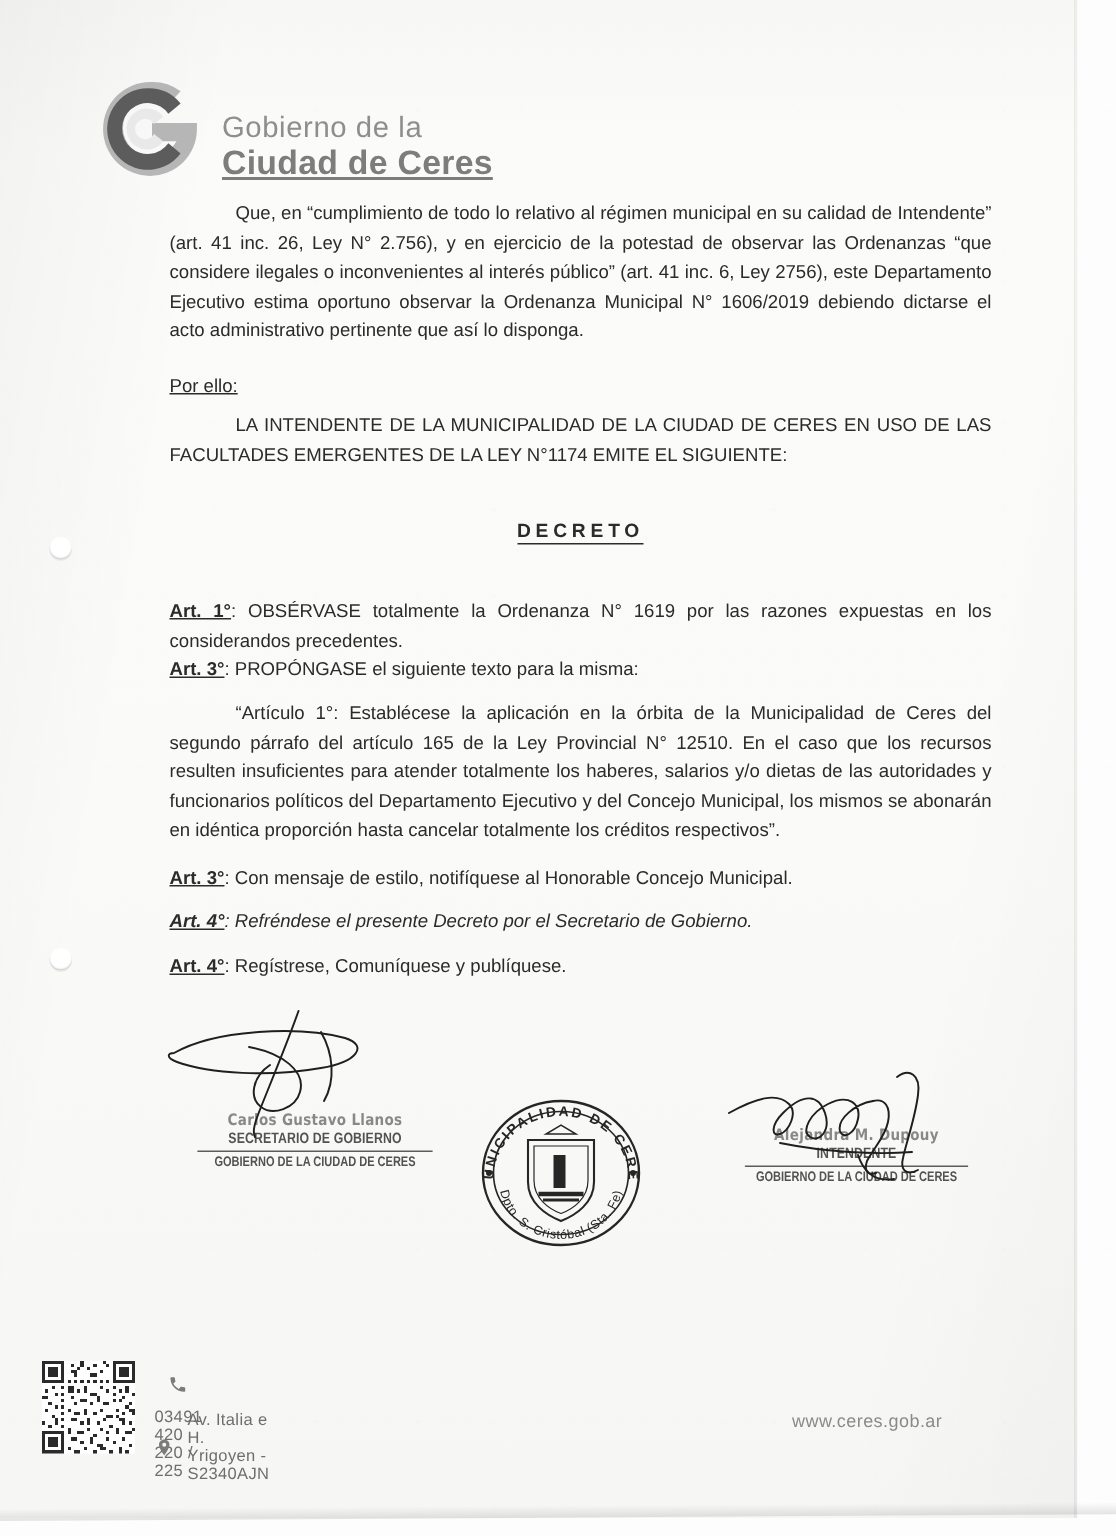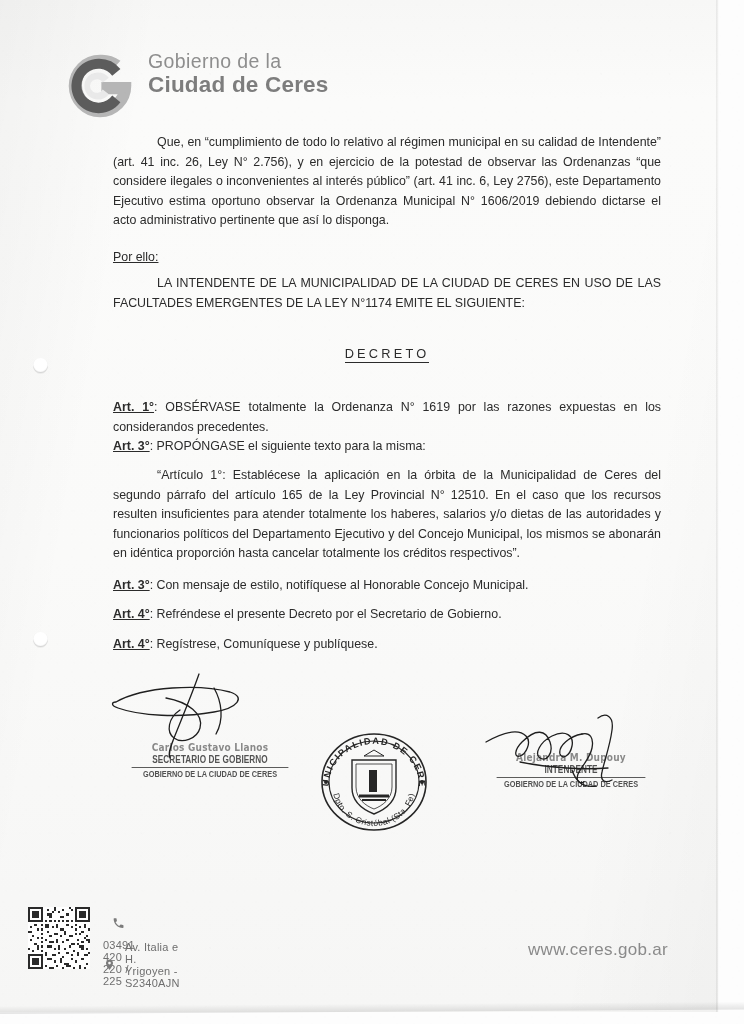--- a/index.html
+++ b/index.html
@@ -60,37 +60,38 @@
     border-radius: 50%;
     background: #ffffff;
     box-shadow: 0 -1px 1px rgba(0,0,0,0.18) inset, 0 1px 0 rgba(0,0,0,0.05);
   }
 
   
   .header {
     position: absolute;
     left: 66px; top: 52px;
     display: flex;
-    align-items: flex-start;
+    align-items: flex-end;
     gap: 14px;
   }
   .logo-mark { width: 68px; height: 68px; flex: none; }
   .logo-text { line-height: 1.0; }
   .logo-line1 {
     font-size: 19.5px;
     color: #8e8e8e;
     letter-spacing: .4px;
     font-weight: 400;
   }
   .logo-line2 {
     font-size: 22.5px;
     color: #7d7d7d;
     font-weight: bold;
     letter-spacing: .2px;
     margin-top: 2px;
+    text-decoration: underline;
   }
 
   
   .doc {
     position: absolute;
     left: 113px;
     top: 0;
     width: 548px;
     color: #2b2b2b;
     font-size: 12.4px;
@@ -103,21 +104,21 @@
     text-justify: inter-word;
   }
   .p.ind { text-indent: 44px; }
   .u { text-decoration: underline; }
   .b { font-weight: bold; }
 
   .decreto {
     position: absolute;
     left: 0; width: 548px;
     text-align: center;
-    font-weight: normal;
+    font-weight: bold;
     font-size: 12.8px;
     letter-spacing: 3.2px;
   }
   .decreto span {
     border-bottom: 1.4px solid #2b2b2b;
     padding-bottom: 1px;
   }
 
   
   .sig-block {
@@ -173,21 +174,21 @@
     align-items: center;
     gap: 9px;
     color: #6e6e6e;
     font-size: 11px;
     letter-spacing: .25px;
   }
   .foot-ico { width: 13px; height: 14px; flex: none; }
   .foot-url {
     position: absolute;
     color: #8a8a8a;
-    font-size: 17px;
+    font-size: 12px;
     letter-spacing: .3px;
   }
 </style>
 </head>
 <body>
 
 <div id="page">
 
   <div class="sheet"></div>
   <div class="sheet-rightedge"></div>
@@ -232,21 +233,21 @@
     <div class="p" style="top:437px;">
       <span class="u b">Art. 3°</span><span>: PROPÓNGASE el siguiente texto para la misma:</span>
     </div>
 
     <div class="p ind" style="top:466px;">“Artículo 1°: Establécese la aplicación en la órbita de la Municipalidad de Ceres del segundo párrafo del artículo 165 de la Ley Provincial N° 12510. En el caso que los recursos resulten insuficientes para atender totalmente los haberes, salarios y/o dietas de las autoridades y funcionarios políticos del Departamento Ejecutivo y del Concejo Municipal, los mismos se abonarán en idéntica proporción hasta cancelar totalmente los créditos respectivos”.</div>
 
     <div class="p" style="top:576px;">
       <span class="u b">Art. 3°</span><span>: Con mensaje de estilo, notifíquese al Honorable Concejo Municipal.</span>
     </div>
 
-    <div class="p" style="top:605px;">
+    <div class="p" style="top:605px;font-style:italic;">
       <span class="u b">Art. 4°</span><span>: Refréndese el presente Decreto por el Secretario de Gobierno.</span>
     </div>
 
     <div class="p" style="top:635px;">
       <span class="u b">Art. 4°</span><span>: Regístrese, Comuníquese y publíquese.</span>
     </div>
 
   </div>
 
   <div class="sig-block" style="left:112px; top:742px; width:196px;">

